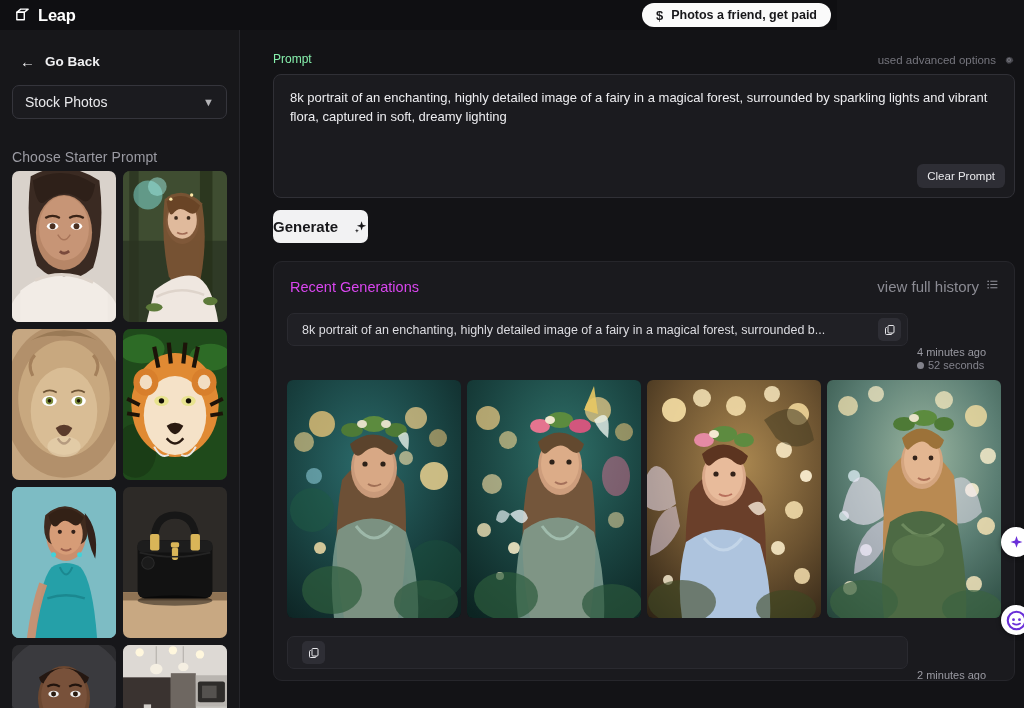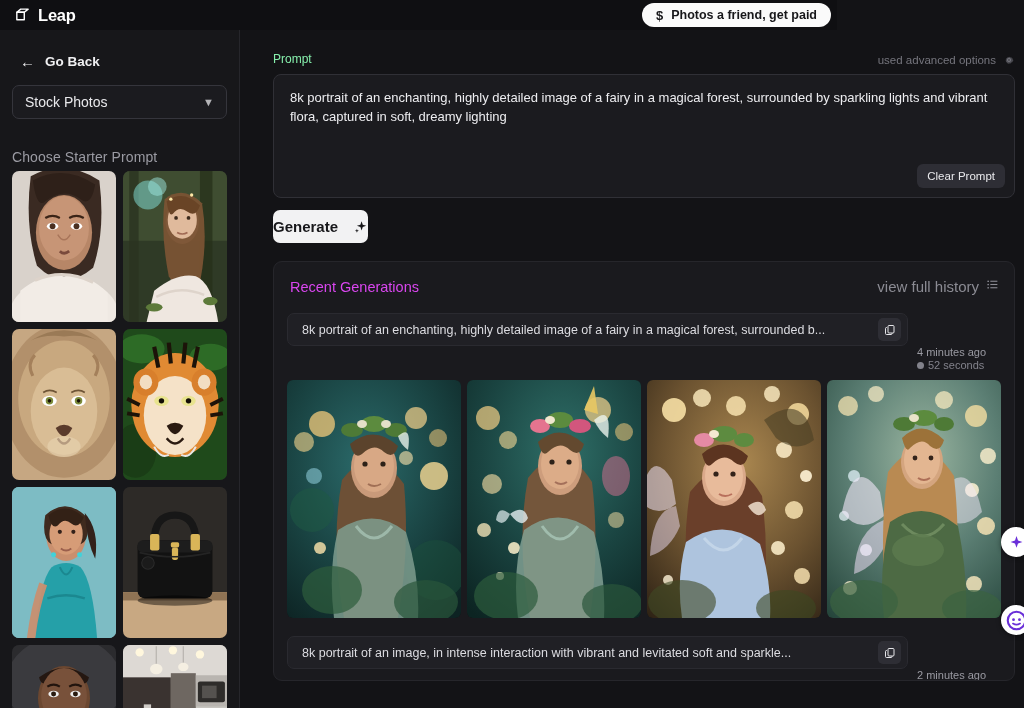--- a/index.html
+++ b/index.html
@@ -617,21 +617,20 @@
             <ellipse cx="146" cy="228" rx="30" ry="18" fill="#3b6240" opacity=".7"></ellipse>
           </svg>
         </div>
 
       </div>
     </div>
 
     <div class="gen-row">
       <div class="gen-row-head">
         <div class="gen-prompt">
-          <span class="gen-prompt-text">8k portrait of an image, in intense interaction with vibrant and levitated soft and sparkle...</span>
           <span class="copy-btn">
             <svg width="12" height="12" viewBox="0 0 24 24">
               <rect x="8" y="3" width="12" height="15" rx="2" fill="none" stroke="#e6e6ea" stroke-width="2"></rect>
               <path d="M6 7H5a2 2 0 00-2 2v10a2 2 0 002 2h9a2 2 0 002-2v-1" fill="none" stroke="#e6e6ea" stroke-width="2"></path>
             </svg>
           </span>
         </div>
         <div class="gen-meta">
           <div class="gen-ago">2 minutes ago</div>
         </div>

